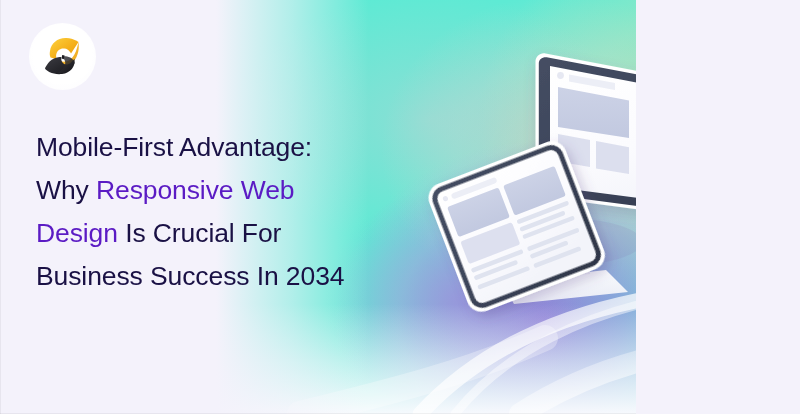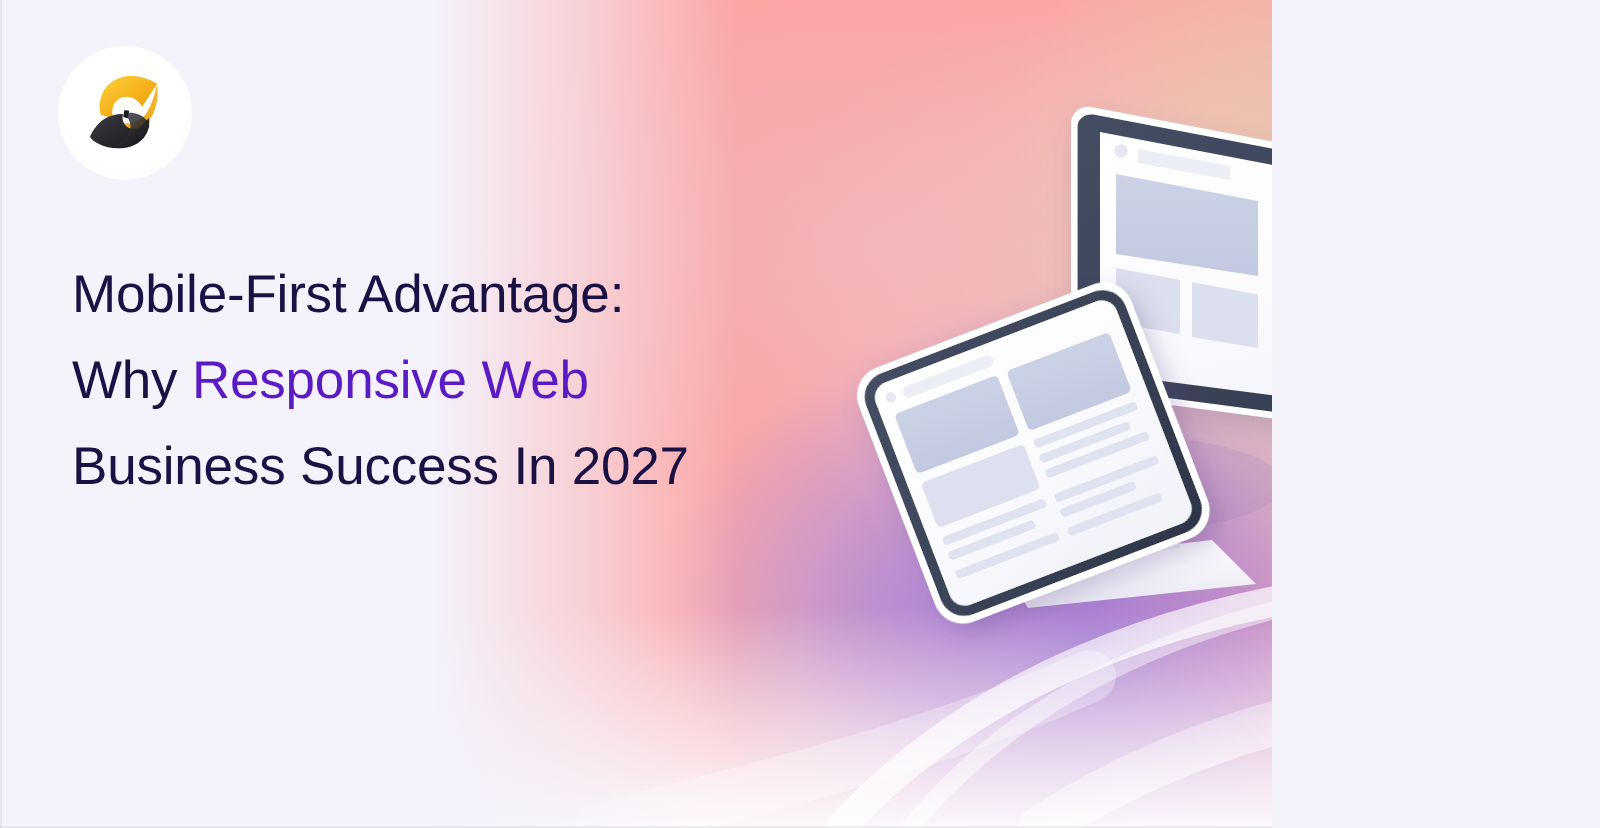--- a/index.html
+++ b/index.html
@@ -3,21 +3,21 @@
 <meta charset="utf-8">
 <style>
   html,body{margin:0;padding:0;}
   body{
     width:800px;height:414px;overflow:hidden;
     font-family:"Liberation Sans", sans-serif;
     background:#f4f2fb;
   }
   .banner{
     position:relative;width:636px;height:414px;overflow:hidden;
-    background:#fca5a5;
+    background:#5eead4;
     box-sizing:border-box;
   }
   
   .bg-layer{position:absolute;inset:0;pointer-events:none;}
   .bg-green{
     background:radial-gradient(ellipse 300px 260px at 700px 120px,
       rgba(205,224,160,.62) 0%, rgba(214,228,178,.36) 40%, rgba(244,242,251,0) 74%);
   }
   .bg-peach{
     background:radial-gradient(ellipse 230px 200px at 560px 150px,
@@ -136,21 +136,24 @@
   </div>
 
   <div class="headline">
     <span class="line">
       <span>Mobile-First Advantage:</span>
     </span>
     <span class="line">
       <span>Why </span><span class="hl">Responsive Web</span>
     </span>
     <span class="line">
-      <span>Business Success In 2027</span>
+      <span class="hl">Design</span><span> Is Crucial For</span>
+    </span>
+    <span class="line">
+      <span>Business Success In 2034</span>
     </span>
   </div>
 
   <div class="devices">
     <svg width="390" height="384" viewBox="0 0 390 384">
       <defs>
         <linearGradient id="bezel" x1="0" y1="0" x2="1" y2="1">
           <stop offset="0%" stop-color="#454e63"></stop>
           <stop offset="55%" stop-color="#3a4257"></stop>
           <stop offset="100%" stop-color="#2e3547"></stop>

